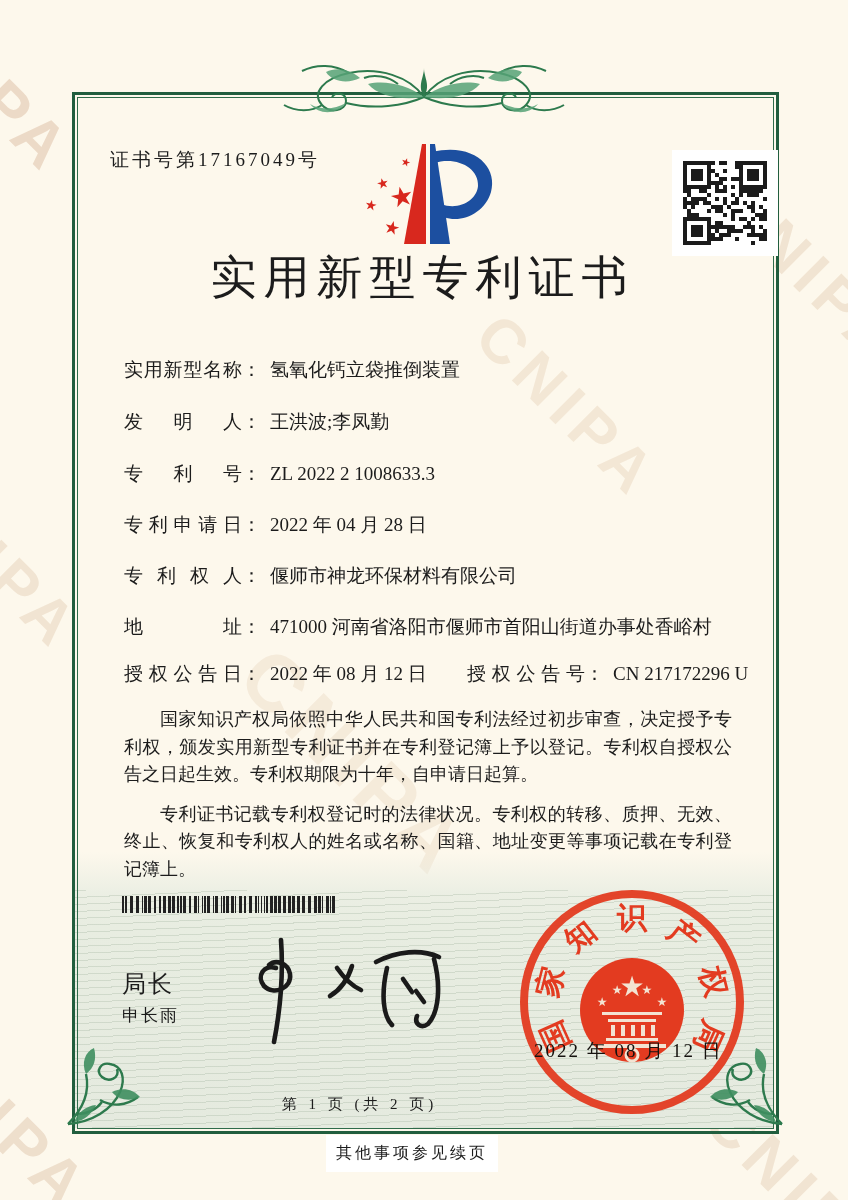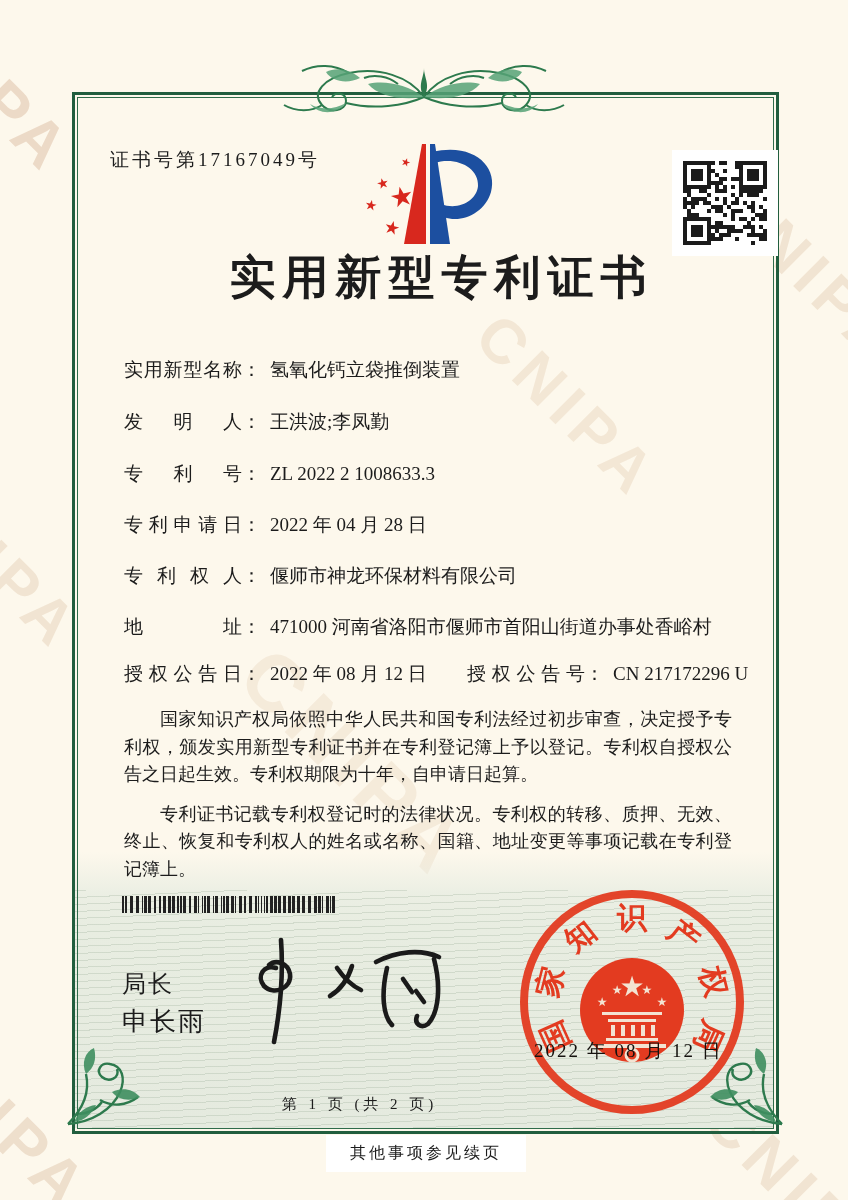--- a/index.html
+++ b/index.html
@@ -20,37 +20,37 @@
   .ornament-top{position:absolute;left:264px;top:54px;width:320px;height:86px;z-index:3;}
   .corner{position:absolute;width:86px;height:86px;z-index:3;}
   .corner-l{left:64px;top:1044px;}
   .corner-r{left:700px;top:1044px;transform:scaleX(-1);}
   
   .certno{position:absolute;left:110px;top:147px;font-size:19px;letter-spacing:3px;z-index:4;}
   .logo{position:absolute;left:356px;top:140px;z-index:4;}
   .qrbox{position:absolute;left:672px;top:150px;width:106px;height:106px;background:#ffffff;z-index:4;}
   .qrbox svg{position:absolute;left:11px;top:11px;}
   .title{position:absolute;left:72px;top:247px;width:701px;text-align:center;font-size:46px;
-         font-weight:700;letter-spacing:7px;z-index:4;padding-left:19px;}
+         font-weight:400;letter-spacing:7px;z-index:4;}
   .frow{position:absolute;left:124px;width:650px;font-size:19px;z-index:4;white-space:nowrap;}
   .flabel{display:inline-block;width:118px;text-align:justify;text-align-last:justify;vertical-align:bottom;}
   .fcolon{margin-right:9px;}
   .grant2{position:absolute;left:343px;top:0;}
   .paras{position:absolute;left:112px;top:694px;width:632px;z-index:4;font-size:18px;
          line-height:27.6px;text-align:justify;}
   .paras p{margin:12px;text-indent:2em;}
   .barcode{position:absolute;left:122px;top:896px;z-index:4;}
   .sig-title{position:absolute;left:122px;top:968px;font-size:24px;letter-spacing:2px;z-index:4;}
-  .sig-name{position:absolute;left:122px;top:1004px;font-size:26px;letter-spacing:2px;z-index:4;}
+  .sig-name{position:absolute;left:122px;top:1004px;font-size:17px;letter-spacing:2px;z-index:4;}
   .signature{position:absolute;left:240px;top:928px;z-index:4;}
   .seal{position:absolute;left:512px;top:882px;z-index:5;}
   .seal-date{position:absolute;left:534px;top:1038px;font-size:19px;letter-spacing:2px;color:#15120f;z-index:6;}
   .pagenum{position:absolute;left:72px;top:1095px;width:575px;text-align:center;font-size:15px;
            letter-spacing:4px;z-index:4;}
-  .note-box{position:absolute;left:326px;top:1135px;background:#ffffff;padding:8px 24px;
+  .note-box{position:absolute;left:326px;top:1135px;background:#ffffff;padding:8px 10px;
             font-size:16px;letter-spacing:3px;z-index:4;}
 </style>
 </head>
 <body>
 
 <div class="page">
 
   <span class="wm" style="left:-78px;top:-30px;font-size:64px;color:rgba(198,150,112,0.30)">CNIPA</span>
   <span class="wm" style="left:756px;top:168px;font-size:62px">CNIPA</span>
   <span class="wm" style="left:-66px;top:452px;font-size:62px">CNIPA</span>

